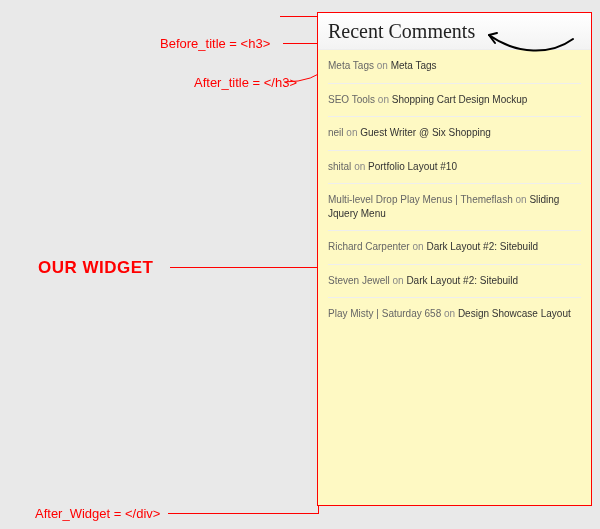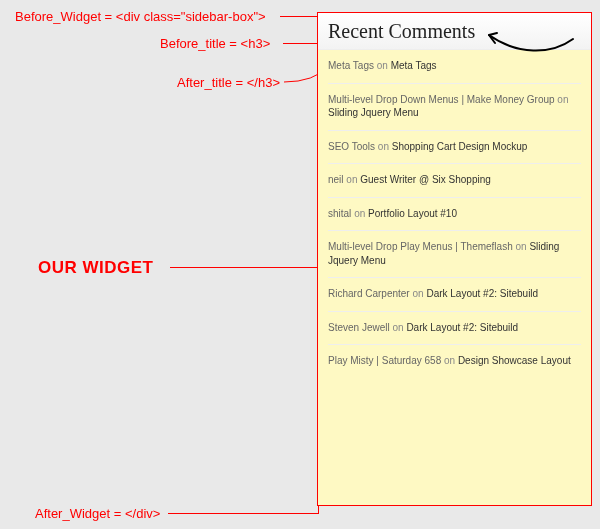--- a/index.html
+++ b/index.html
@@ -91,27 +91,26 @@
   }
   .diag {
     position: absolute;
     pointer-events: none;
   }
 </style>
 </head>
 <body>
 <div class="canvas">
 
-  <div class="ann" style="left:15px; top:9px;">Before_Widget = &lt;div class="sidebar-box"&gt;</div>
   <div class="hline" style="left:280px; top:16px; width:37px;"></div>
 
   <div class="ann" style="left:160px; top:36px;">Before_title = &lt;h3&gt;</div>
   <div class="hline" style="left:283px; top:43px; width:34px;"></div>
 
-  <div class="ann" style="left:177px; top:75px;">After_title = &lt;/h3&gt;</div>
+  <div class="ann" style="left:194px; top:75px;">After_title = &lt;/h3&gt;</div>
 
   <svg class="diag" style="left:284px; top:50px;" width="80" height="38">
     <path d="M0 32 Q 30 32 45 16 Q 62 -2 78 4" stroke="#ff0000" fill="none" stroke-width="1"></path>
   </svg>
 
   <div class="ann big" style="left:38px; top:258px;">OUR WIDGET</div>
   <div class="hline" style="left:170px; top:267px; width:147px;"></div>
 
   <div class="ann" style="left:35px; top:506px;text-align:right;">After_Widget = &lt;/div&gt;</div>
   <div class="hline" style="left:168px; top:513px; width:151px;"></div>
@@ -123,25 +122,20 @@
     <svg class="title-arrow" width="90" height="28">
       <path d="M2 4 C 30 24, 64 24, 86 8" stroke="#000" stroke-width="2" fill="none" stroke-linecap="round"></path>
       <path d="M2 4 L10 2 M2 4 L8 12" stroke="#000" stroke-width="2" fill="none" stroke-linecap="round"></path>
     </svg>
 
     <ul class="comments">
       <li>
         <span class="author">Meta Tags</span>
         <span class="on">on</span>
         <span class="post">Meta Tags</span>
-      </li>
-      <li>
-        <span class="author">Multi-level Drop Down Menus | Make Money Group</span>
-        <span class="on">on</span>
-        <span class="post">Sliding Jquery Menu</span>
       </li>
       <li>
         <span class="author">SEO Tools</span>
         <span class="on">on</span>
         <span class="post">Shopping Cart Design Mockup</span>
       </li>
       <li>
         <span class="author">neil</span>
         <span class="on">on</span>
         <span class="post">Guest Writer @ Six Shopping</span>

